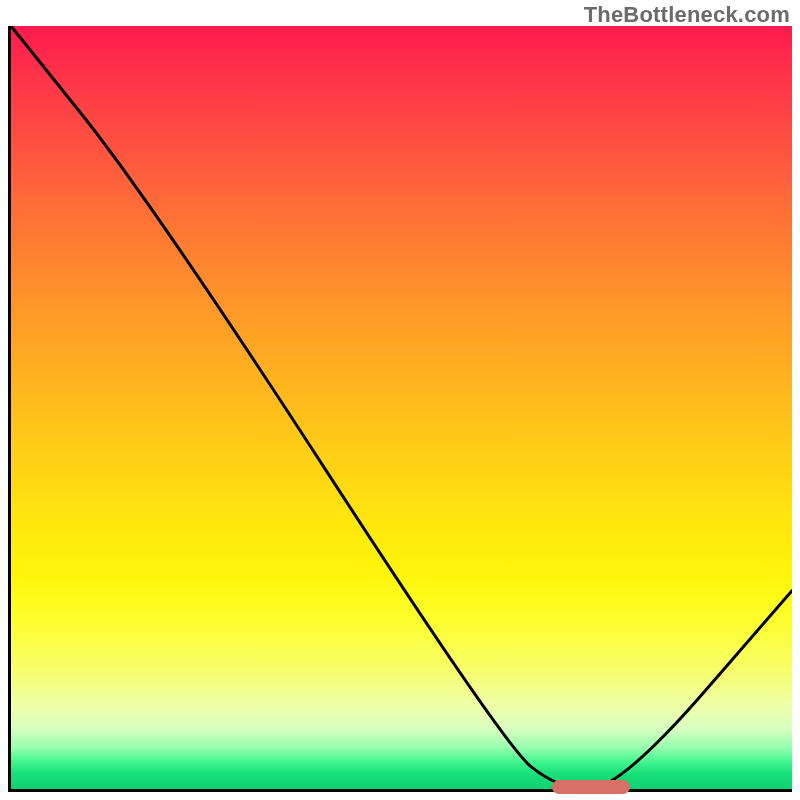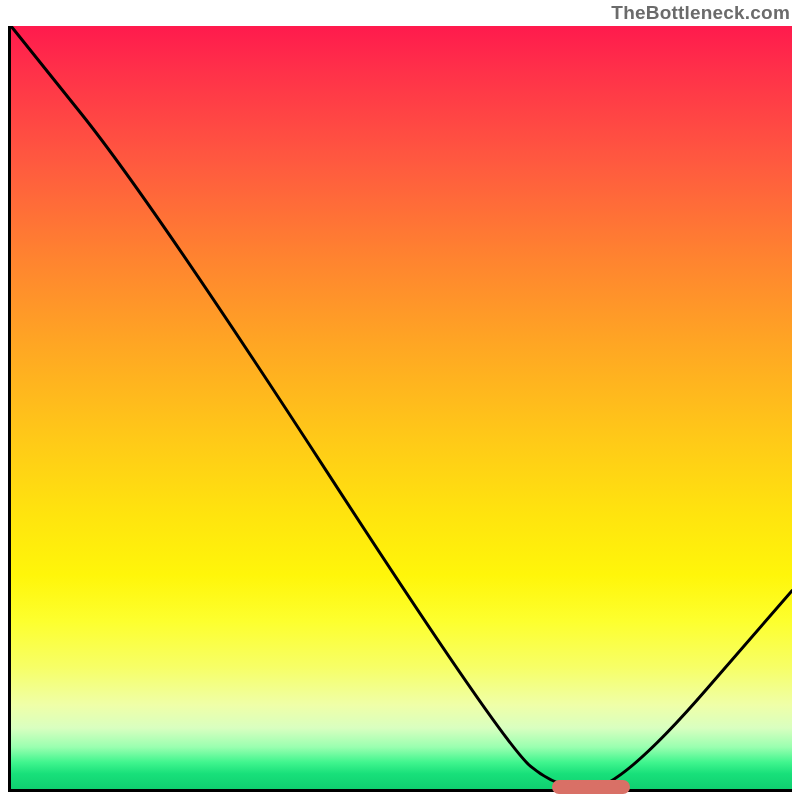--- a/index.html
+++ b/index.html
@@ -8,21 +8,21 @@
     height: 800px;
     background: #ffffff;
     font-family: Arial, Helvetica, sans-serif;
     position: relative;
     overflow: hidden;
   }
   .watermark {
     position: absolute;
     top: 2px;
     right: 10px;
-    font-size: 19px;
+    font-size: 22px;
     font-weight: 600;
     color: #6b6b6b;
     letter-spacing: 0.2px;
     z-index: 10;
   }
   .plot-frame {
     position: absolute;
     left: 8px;
     top: 26px;
     width: 784px;

